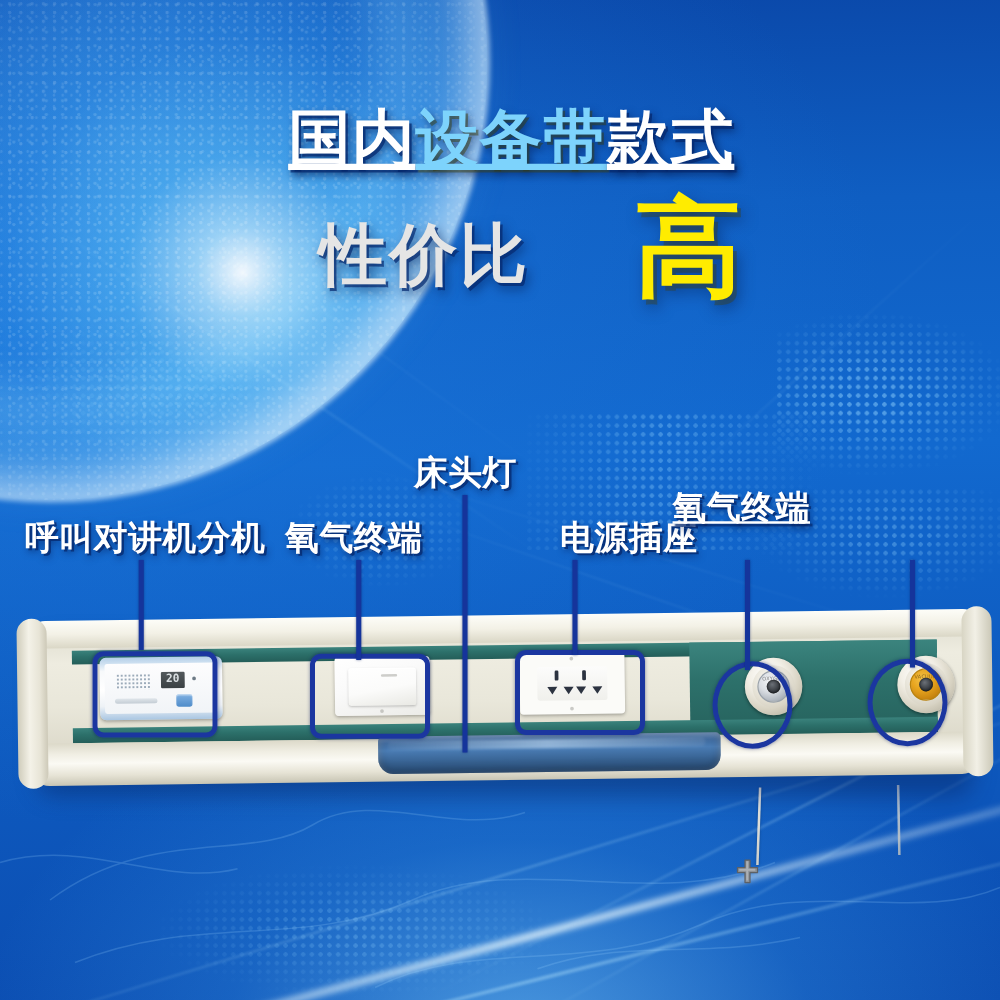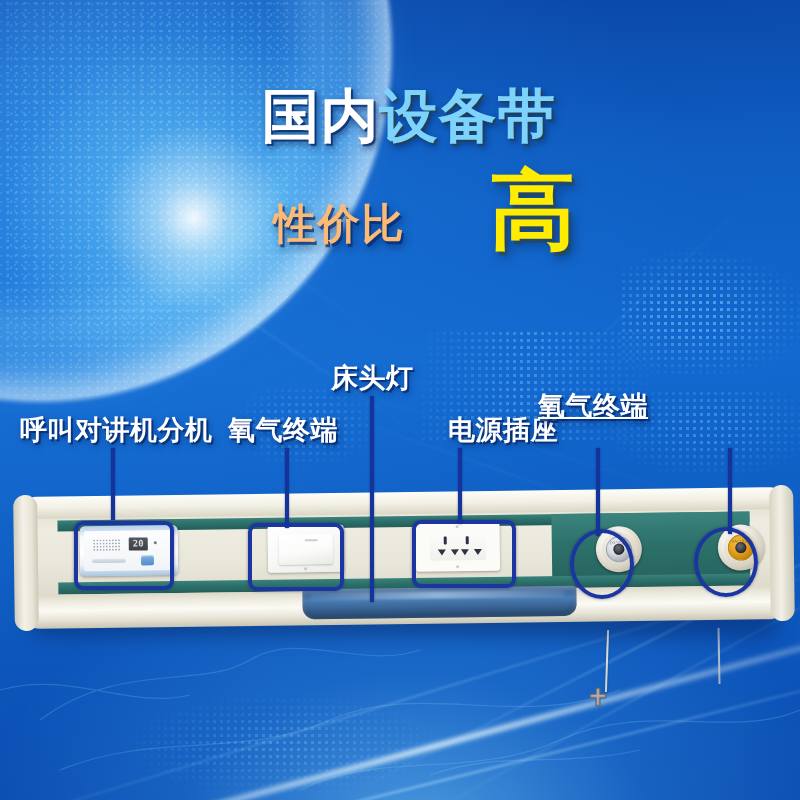--- a/index.html
+++ b/index.html
@@ -92,28 +92,29 @@
     position:absolute;left:0;top:600px;width:800px;height:200px;opacity:.20;
   }
 
   
   .headline{position:absolute;left:0;top:78px;width:800px;z-index:9;}
   .hl-row{display:flex;align-items:baseline;white-space:nowrap;}
   .hl-row1{justify-content:center;padding-left:18px;}
   .hl-row2{justify-content:center;padding-left:10px;margin-top:14px;align-items:flex-end;}
   .hl-ch{
     font-family:"DejaVu Sans","Liberation Sans",sans-serif;
-    font-weight:bold;font-size:58px;letter-spacing:1px;color:#ffffff;
+    font-weight:bold;font-size:50px;letter-spacing:1px;color:#ffffff;
     text-shadow:
        2px 2px 0 rgba(5,40,110,.75),
        3px 4px 7px rgba(3,26,80,.65);
+    text-decoration: underline;
   }
   .hl-ch.yellow{color:#7dd3fc;text-shadow:2px 2px 0 rgba(60,60,0,.45), 3px 4px 7px rgba(3,26,80,.55);}
   .hl-sub{
-    font-weight:bold;font-size:42px;color:#fdba74;letter-spacing:2px;
+    font-weight:bold;font-size:54px;color:#e5e5e5;letter-spacing:2px;
     text-shadow:2px 3px 0 rgba(5,40,110,.7), 3px 5px 9px rgba(3,26,80,.6);
     margin-left:40px;
   }
   .hl-big{
     font-weight:bold;font-size:86px;color:#ffec00;line-height:.95;
     margin-left:84px;letter-spacing:1px;
     text-shadow:3px 4px 0 rgba(70,60,0,.35), 4px 6px 12px rgba(3,26,80,.5);
   }
 
   
@@ -303,20 +304,21 @@
       <path d="M300 190 C380 150 470 180 560 140 C650 100 730 140 800 110"></path>
       <path d="M0 90 C70 70 130 110 190 95"></path>
       <path d="M430 175 C500 150 560 168 640 150"></path>
     </g>
   </svg>
 
   <div class="headline">
     <div class="hl-row hl-row1">
       <span class="hl-ch">国内</span>
       <span class="hl-ch yellow">设备带</span>
+      <span class="hl-ch">款式</span>
     </div>
     <div class="hl-row hl-row2">
       <span class="hl-sub">性价比</span>
       <span class="hl-big">高</span>
     </div>
   </div>
 
   <div class="callouts">
 
     <div class="callout-label" style="left:20px;top:412px;">呼叫对讲机分机</div>

